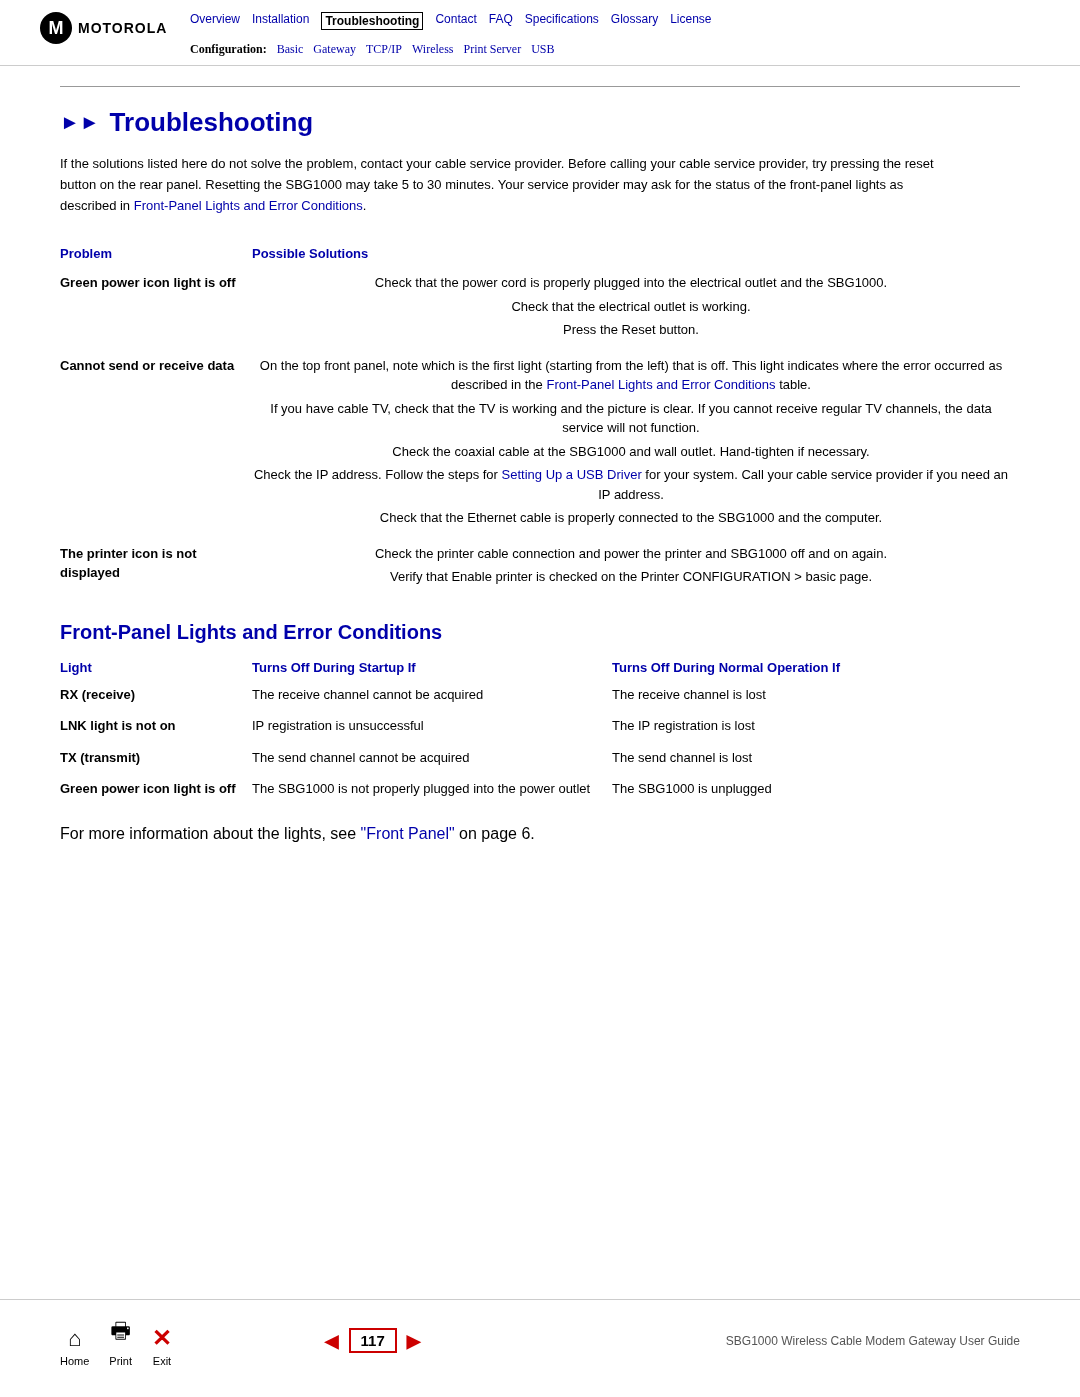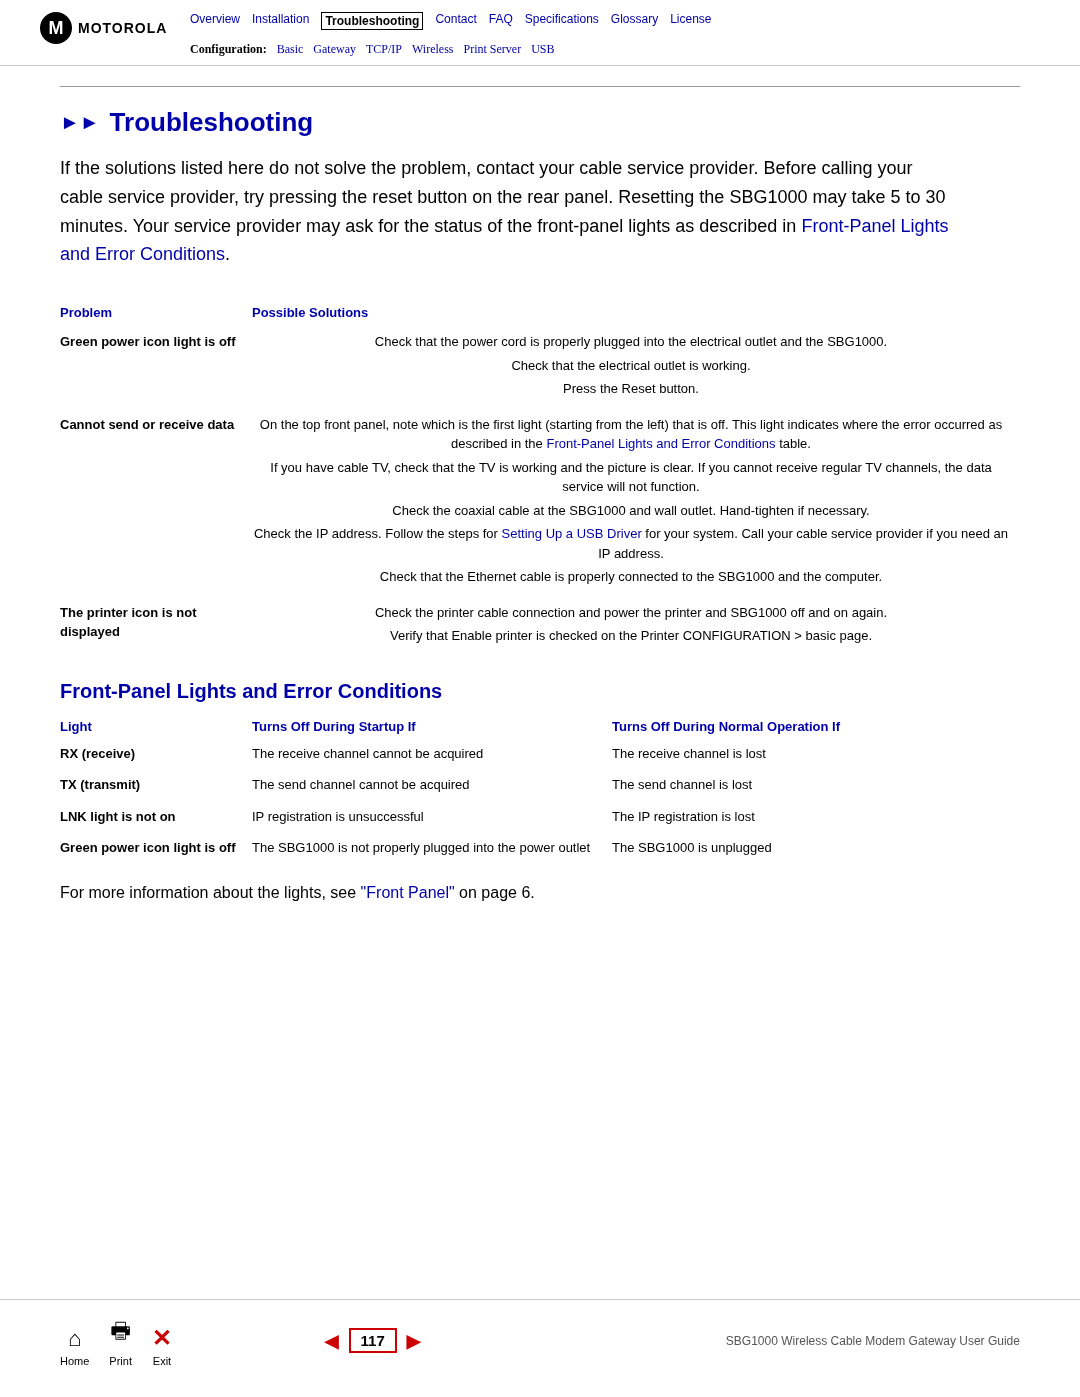--- a/index.html
+++ b/index.html
@@ -92,23 +92,23 @@
       align-items: center;
       gap: 10px;
     }
     .title-bullets {
       color: #00a;
       font-size: 20px;
     }
 
     
     .intro-text {
-      font-size: 18px;
+      font-size: 13px;
       line-height: 1.6;
-      margin-bottom: 30px;
+      margin-bottom: 24px;
       max-width: 900px;
     }
     .intro-text a { color: #00a; text-decoration: none; }
 
     
     .section-table {
       width: 100%;
       border-collapse: collapse;
       margin-bottom: 24px;
     }
@@ -338,28 +338,28 @@
         <th class="normal-col">Turns Off During Normal Operation If</th>
       </tr>
     </thead>
     <tbody id="light-tbody">
     <tr>
           <td><span class="problem-label">RX (receive)</span></td>
           <td>The receive channel cannot be acquired</td>
           <td>The receive channel is lost</td>
         </tr>
         <tr>
+          <td><span class="problem-label">LNK light is not on</span></td>
+          <td>IP registration is unsuccessful</td>
+          <td>The IP registration is lost</td>
+        </tr>
+        <tr>
           <td><span class="problem-label">TX (transmit)</span></td>
           <td>The send channel cannot be acquired</td>
           <td>The send channel is lost</td>
-        </tr>
-        <tr>
-          <td><span class="problem-label">LNK light is not on</span></td>
-          <td>IP registration is unsuccessful</td>
-          <td>The IP registration is lost</td>
         </tr>
         <tr>
           <td><span class="problem-label">Green power icon light is off</span></td>
           <td>The SBG1000 is not properly plugged into the power outlet</td>
           <td>The SBG1000 is unplugged</td>
         </tr>
       </tbody>
   </table>
 
   <p class="footer-note">

